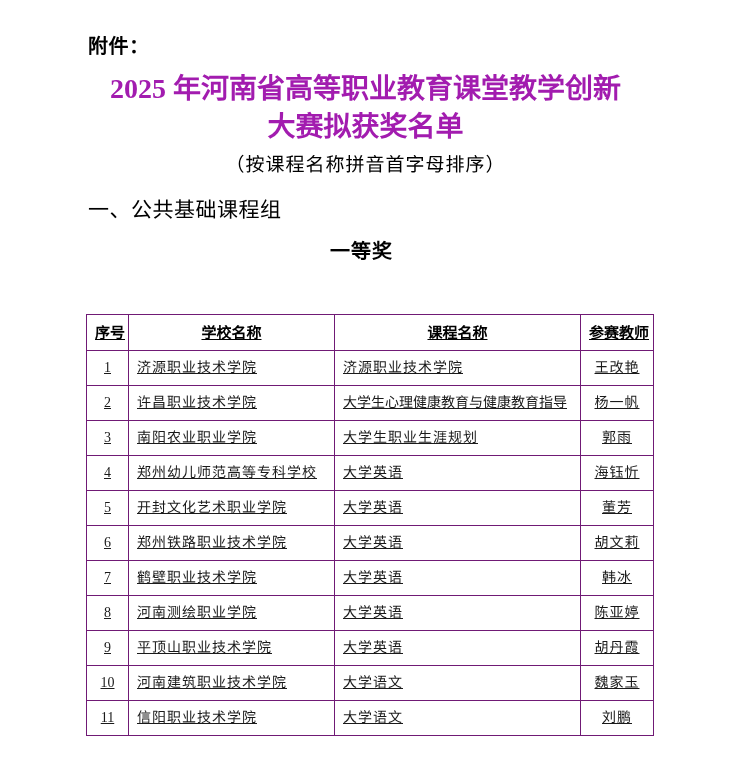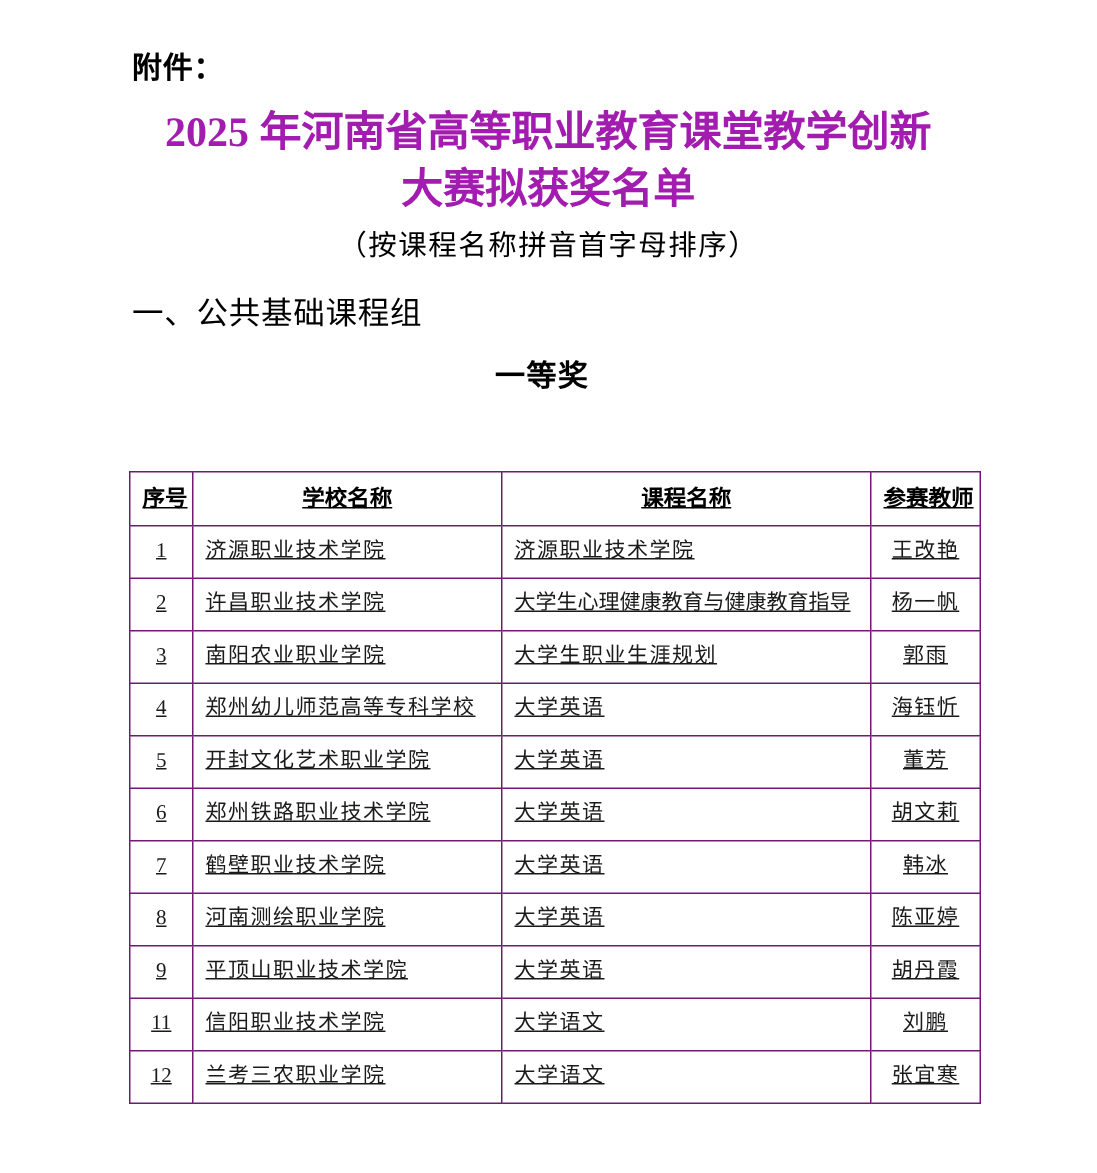--- a/index.html
+++ b/index.html
@@ -231,28 +231,28 @@
             <td class="cell-course">大学英语</td>
             <td class="cell-teacher">陈亚婷</td>
           </tr>
           <tr>
             <td class="cell-index">9</td>
             <td class="cell-school">平顶山职业技术学院</td>
             <td class="cell-course">大学英语</td>
             <td class="cell-teacher">胡丹霞</td>
           </tr>
           <tr>
+            <td class="cell-index">10</td>
+            <td class="cell-school">河南建筑职业技术学院</td>
+            <td class="cell-course">大学语文</td>
+            <td class="cell-teacher">魏家玉</td>
+          </tr>
+          <tr>
             <td class="cell-index">11</td>
             <td class="cell-school">信阳职业技术学院</td>
             <td class="cell-course">大学语文</td>
             <td class="cell-teacher">刘鹏</td>
           </tr>
-          <tr>
-            <td class="cell-index">12</td>
-            <td class="cell-school">兰考三农职业学院</td>
-            <td class="cell-course">大学语文</td>
-            <td class="cell-teacher">张宜寒</td>
-          </tr>
         </tbody>
     </table>
   </div>
 
 </div>
 
 </body></html>

